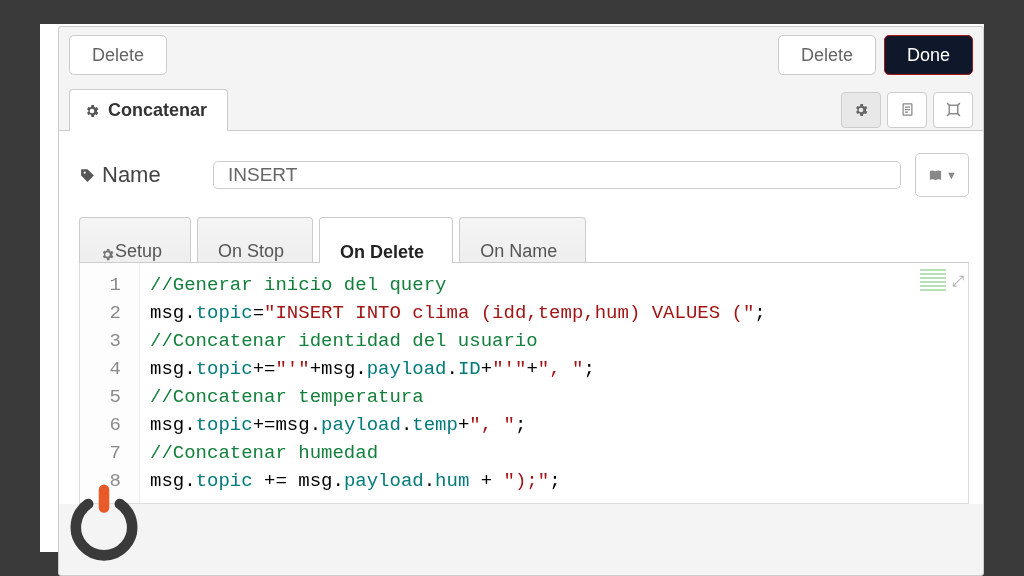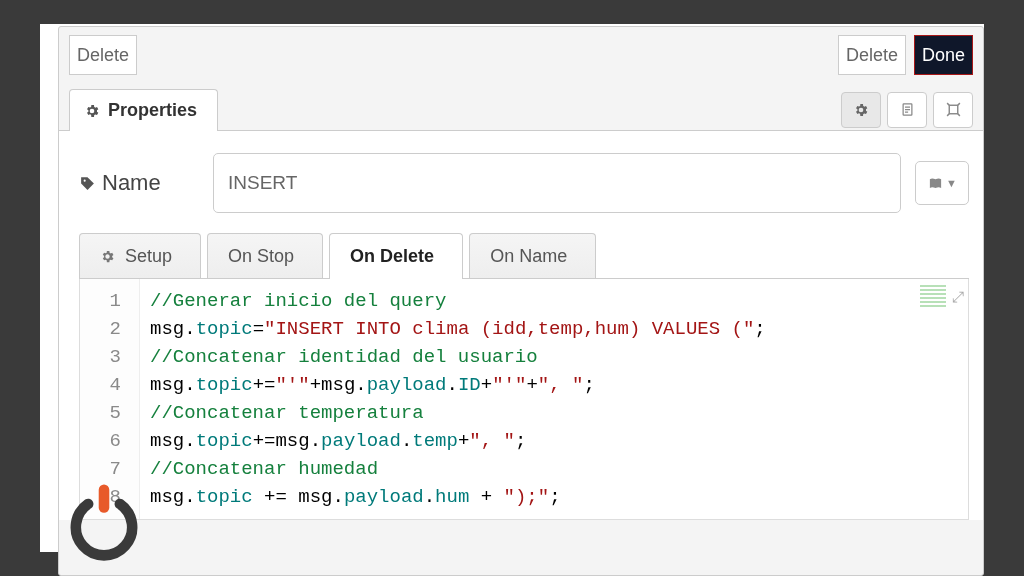--- a/index.html
+++ b/index.html
@@ -24,22 +24,22 @@
     overflow: hidden;
   }
   
   .topbar {
     display: flex;
     align-items: flex-start;
     padding: 8px 10px 14px 10px;
   }
   .btn {
     display: inline-flex; align-items: center; justify-content: center;
-    height: 40px; padding: 0 7px;
-    background: #fff; border: 1px solid #ccc; border-radius: 0;
+    height: 40px; padding: 0 22px;
+    background: #fff; border: 1px solid #ccc; border-radius: 5px;
     color: #666; font-size: 18px;
     cursor: pointer;
   }
   .btn.primary {
     background: #0f172a; color: #fff; border-color: #a81818;
     font-weight: 500;
   }
   .spacer { flex: 1; }
 
   
@@ -80,41 +80,41 @@
   .name-row {
     display: flex; align-items: center; gap: 14px;
     margin-bottom: 20px;
   }
   .name-label {
     display: flex; align-items: center; gap: 6px;
     color: #444; font-size: 22px; min-width: 120px;
   }
   .name-input {
     flex: 1;
-    height: 60px;
+    height: 28px;
     border: 1px solid #ccc; border-radius: 5px;
     padding: 0 14px; font-size: 19px; color: #666;
     background: #fff;
   }
   .book-btn {
     width: 54px; height: 44px;
     border: 1px solid #ccc; border-radius: 5px;
     background: #fff; color: #888;
     display: inline-flex; align-items: center; justify-content: center; gap: 2px;
     cursor: pointer;
   }
 
   
   .fn-tabs {
     display: flex; gap: 6px;
     border-bottom: 1px solid #ccc;
     height: 46px;
   }
   .fn-tab {
-    display: flex; align-items: center; gap: 10px;
+    display: flex; align-items: flex-end; 
     padding: 0 28px 0 20px;
     background: linear-gradient(#f5f5f5,#eee);
     border: 1px solid #ccc;
     border-top-left-radius: 4px; border-top-right-radius: 4px;
     border-bottom: none;
     color: #555; font-size: 18px;
     cursor: pointer;
   }
   .fn-tab.active {
     background: #fff;
@@ -183,21 +183,21 @@
     <button class="btn primary">Done</button>
   </div>
 
   <div class="prop-head">
     <div class="prop-tab">
       <span>
         <svg width="16" height="16" viewBox="0 0 24 24" fill="#555">
             <path d="M19.4 13a7.5 7.5 0 0 0 .1-1 7.5 7.5 0 0 0-.1-1l2.1-1.6-2-3.4-2.5 1a7.3 7.3 0 0 0-1.7-1L15 3h-4l-.3 2.9a7.3 7.3 0 0 0-1.7 1l-2.5-1-2 3.4L6.6 11a7.5 7.5 0 0 0 0 2l-2.1 1.6 2 3.4 2.5-1a7.3 7.3 0 0 0 1.7 1L11 21h4l.3-2.9a7.3 7.3 0 0 0 1.7-1l2.5 1 2-3.4Zm-7.4 2.5A3.5 3.5 0 1 1 15.5 12 3.5 3.5 0 0 1 12 15.5Z"></path>
           </svg>
       </span>
-      <span>Properties</span>
+      <span>Concatenar</span>
     </div>
     <div class="head-icons">
       <div class="iconbtn active">
         <span>
           <svg width="16" height="16" viewBox="0 0 24 24" fill="#666">
               <path d="M19.4 13a7.5 7.5 0 0 0 .1-1 7.5 7.5 0 0 0-.1-1l2.1-1.6-2-3.4-2.5 1a7.3 7.3 0 0 0-1.7-1L15 3h-4l-.3 2.9a7.3 7.3 0 0 0-1.7 1l-2.5-1-2 3.4L6.6 11a7.5 7.5 0 0 0 0 2l-2.1 1.6 2 3.4 2.5-1a7.3 7.3 0 0 0 1.7 1L11 21h4l.3-2.9a7.3 7.3 0 0 0 1.7-1l2.5 1 2-3.4Zm-7.4 2.5A3.5 3.5 0 1 1 15.5 12 3.5 3.5 0 0 1 12 15.5Z"></path>
             </svg>
         </span>
       </div>
       <div class="iconbtn">

